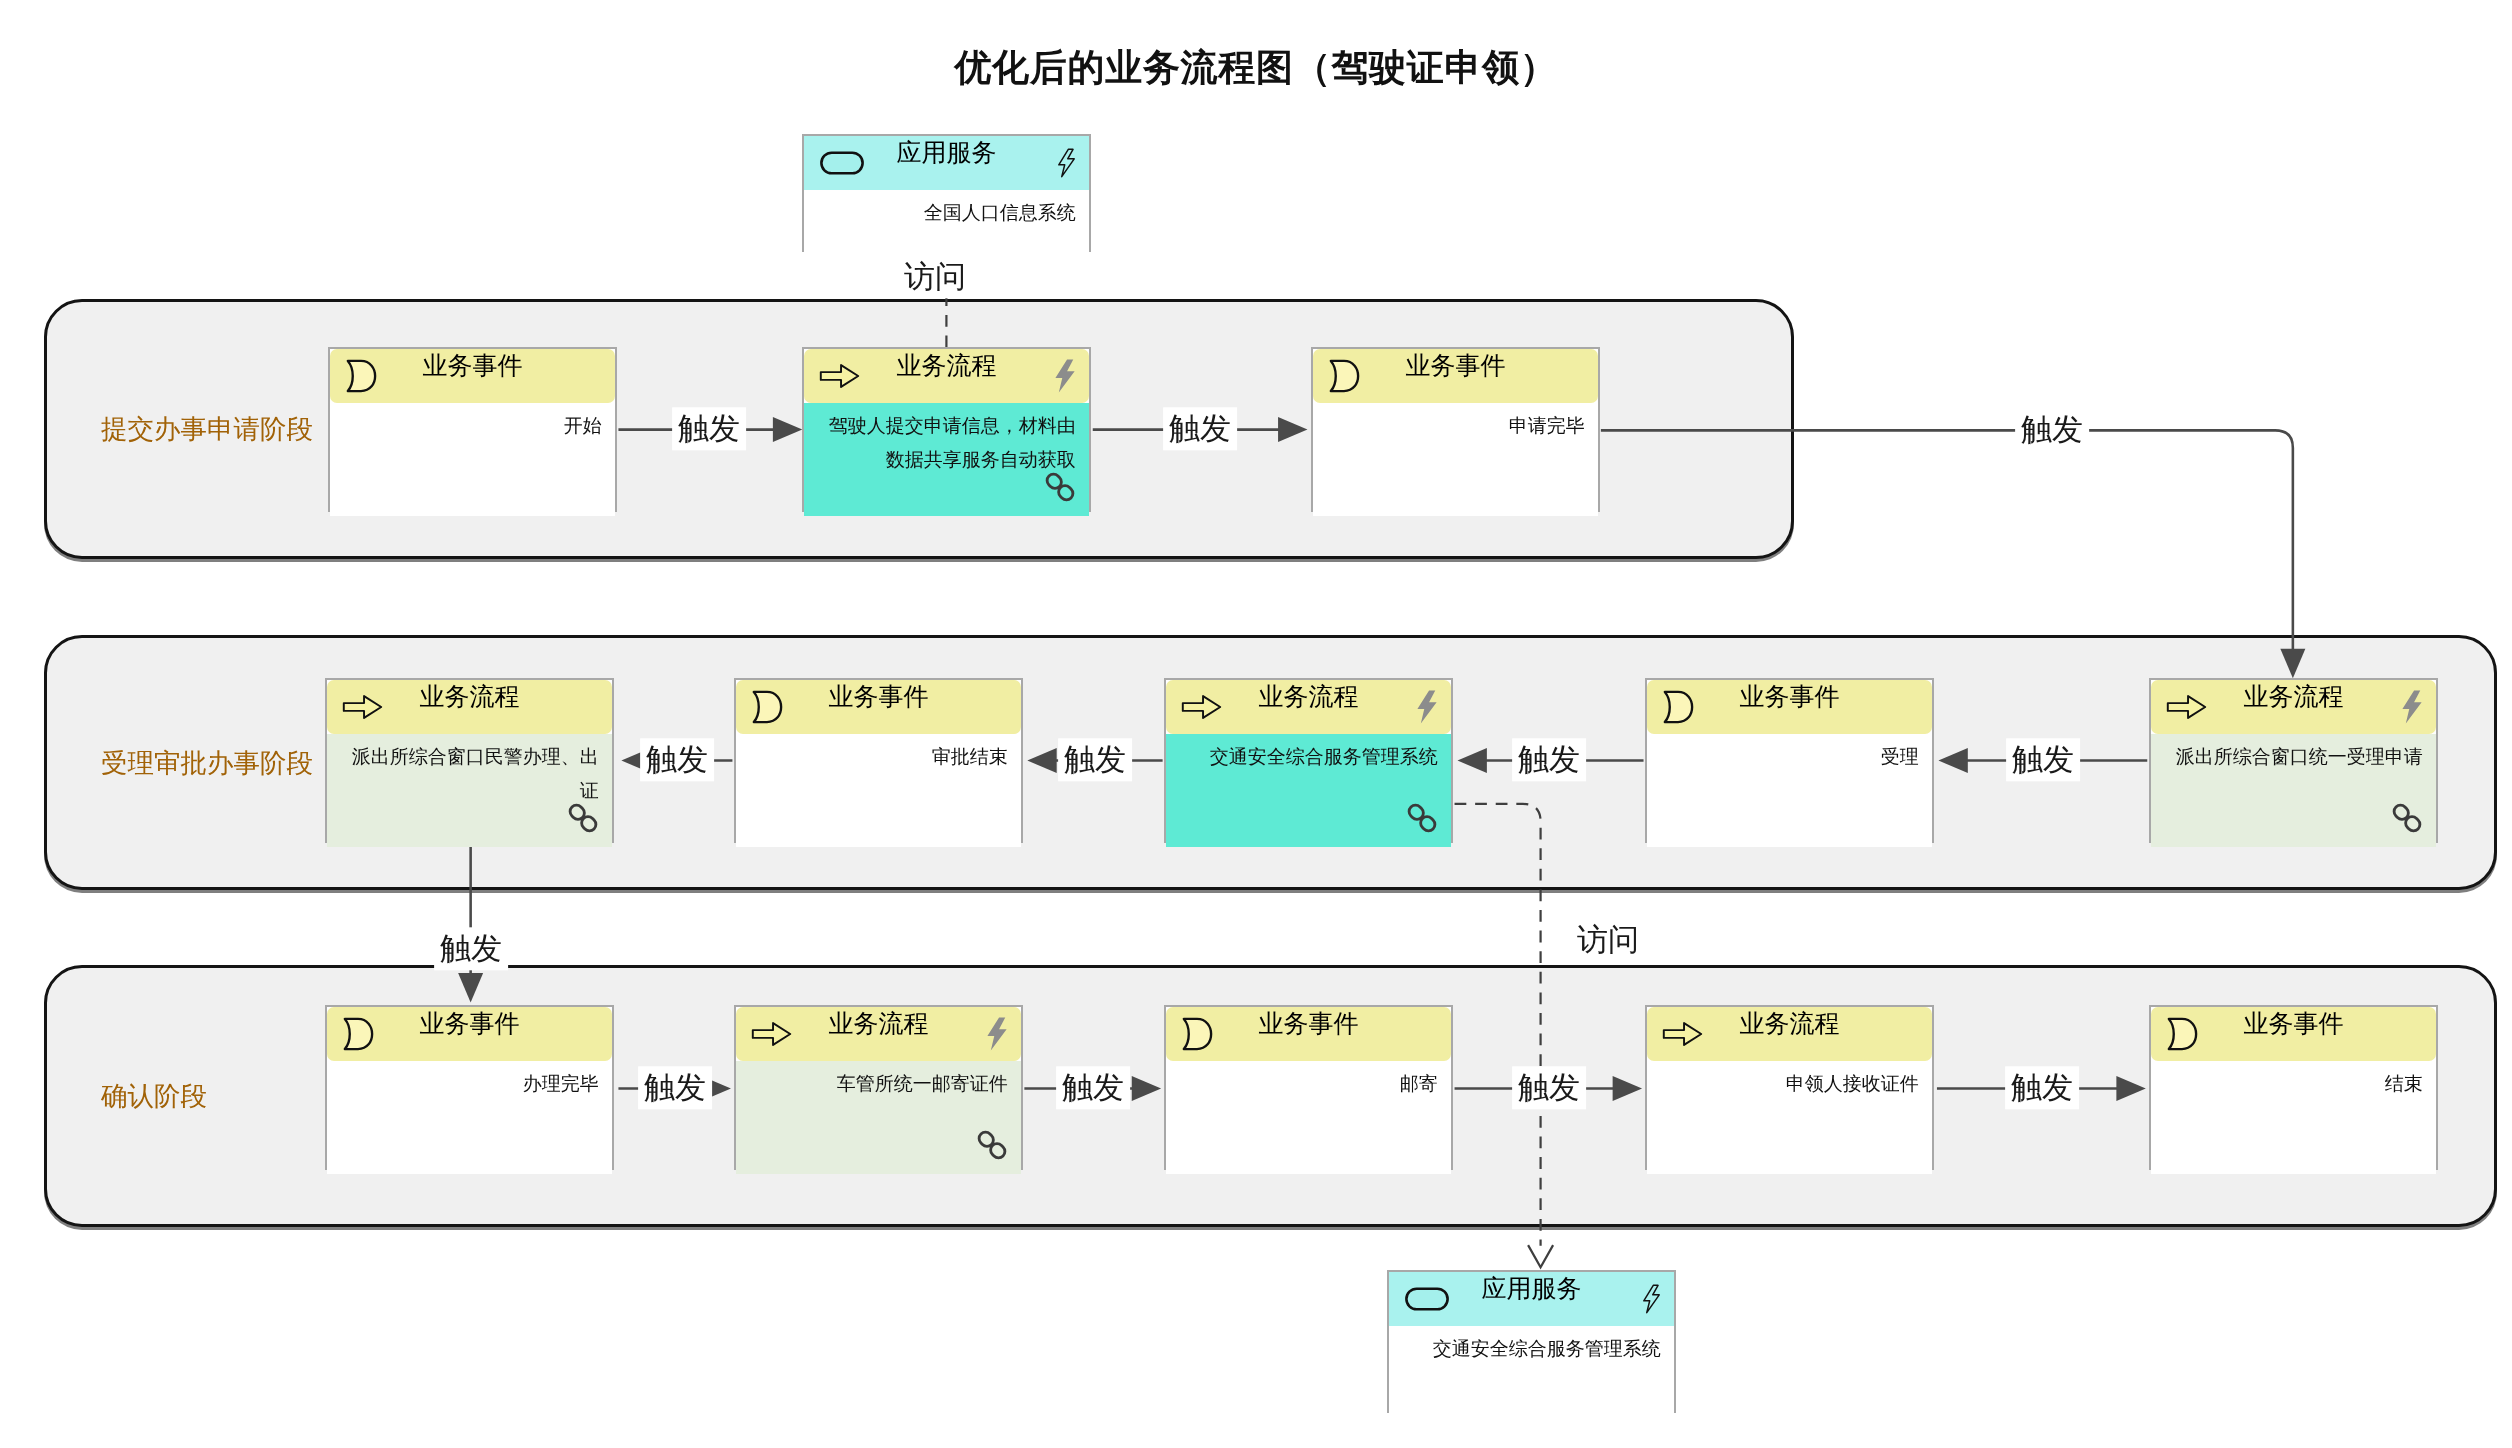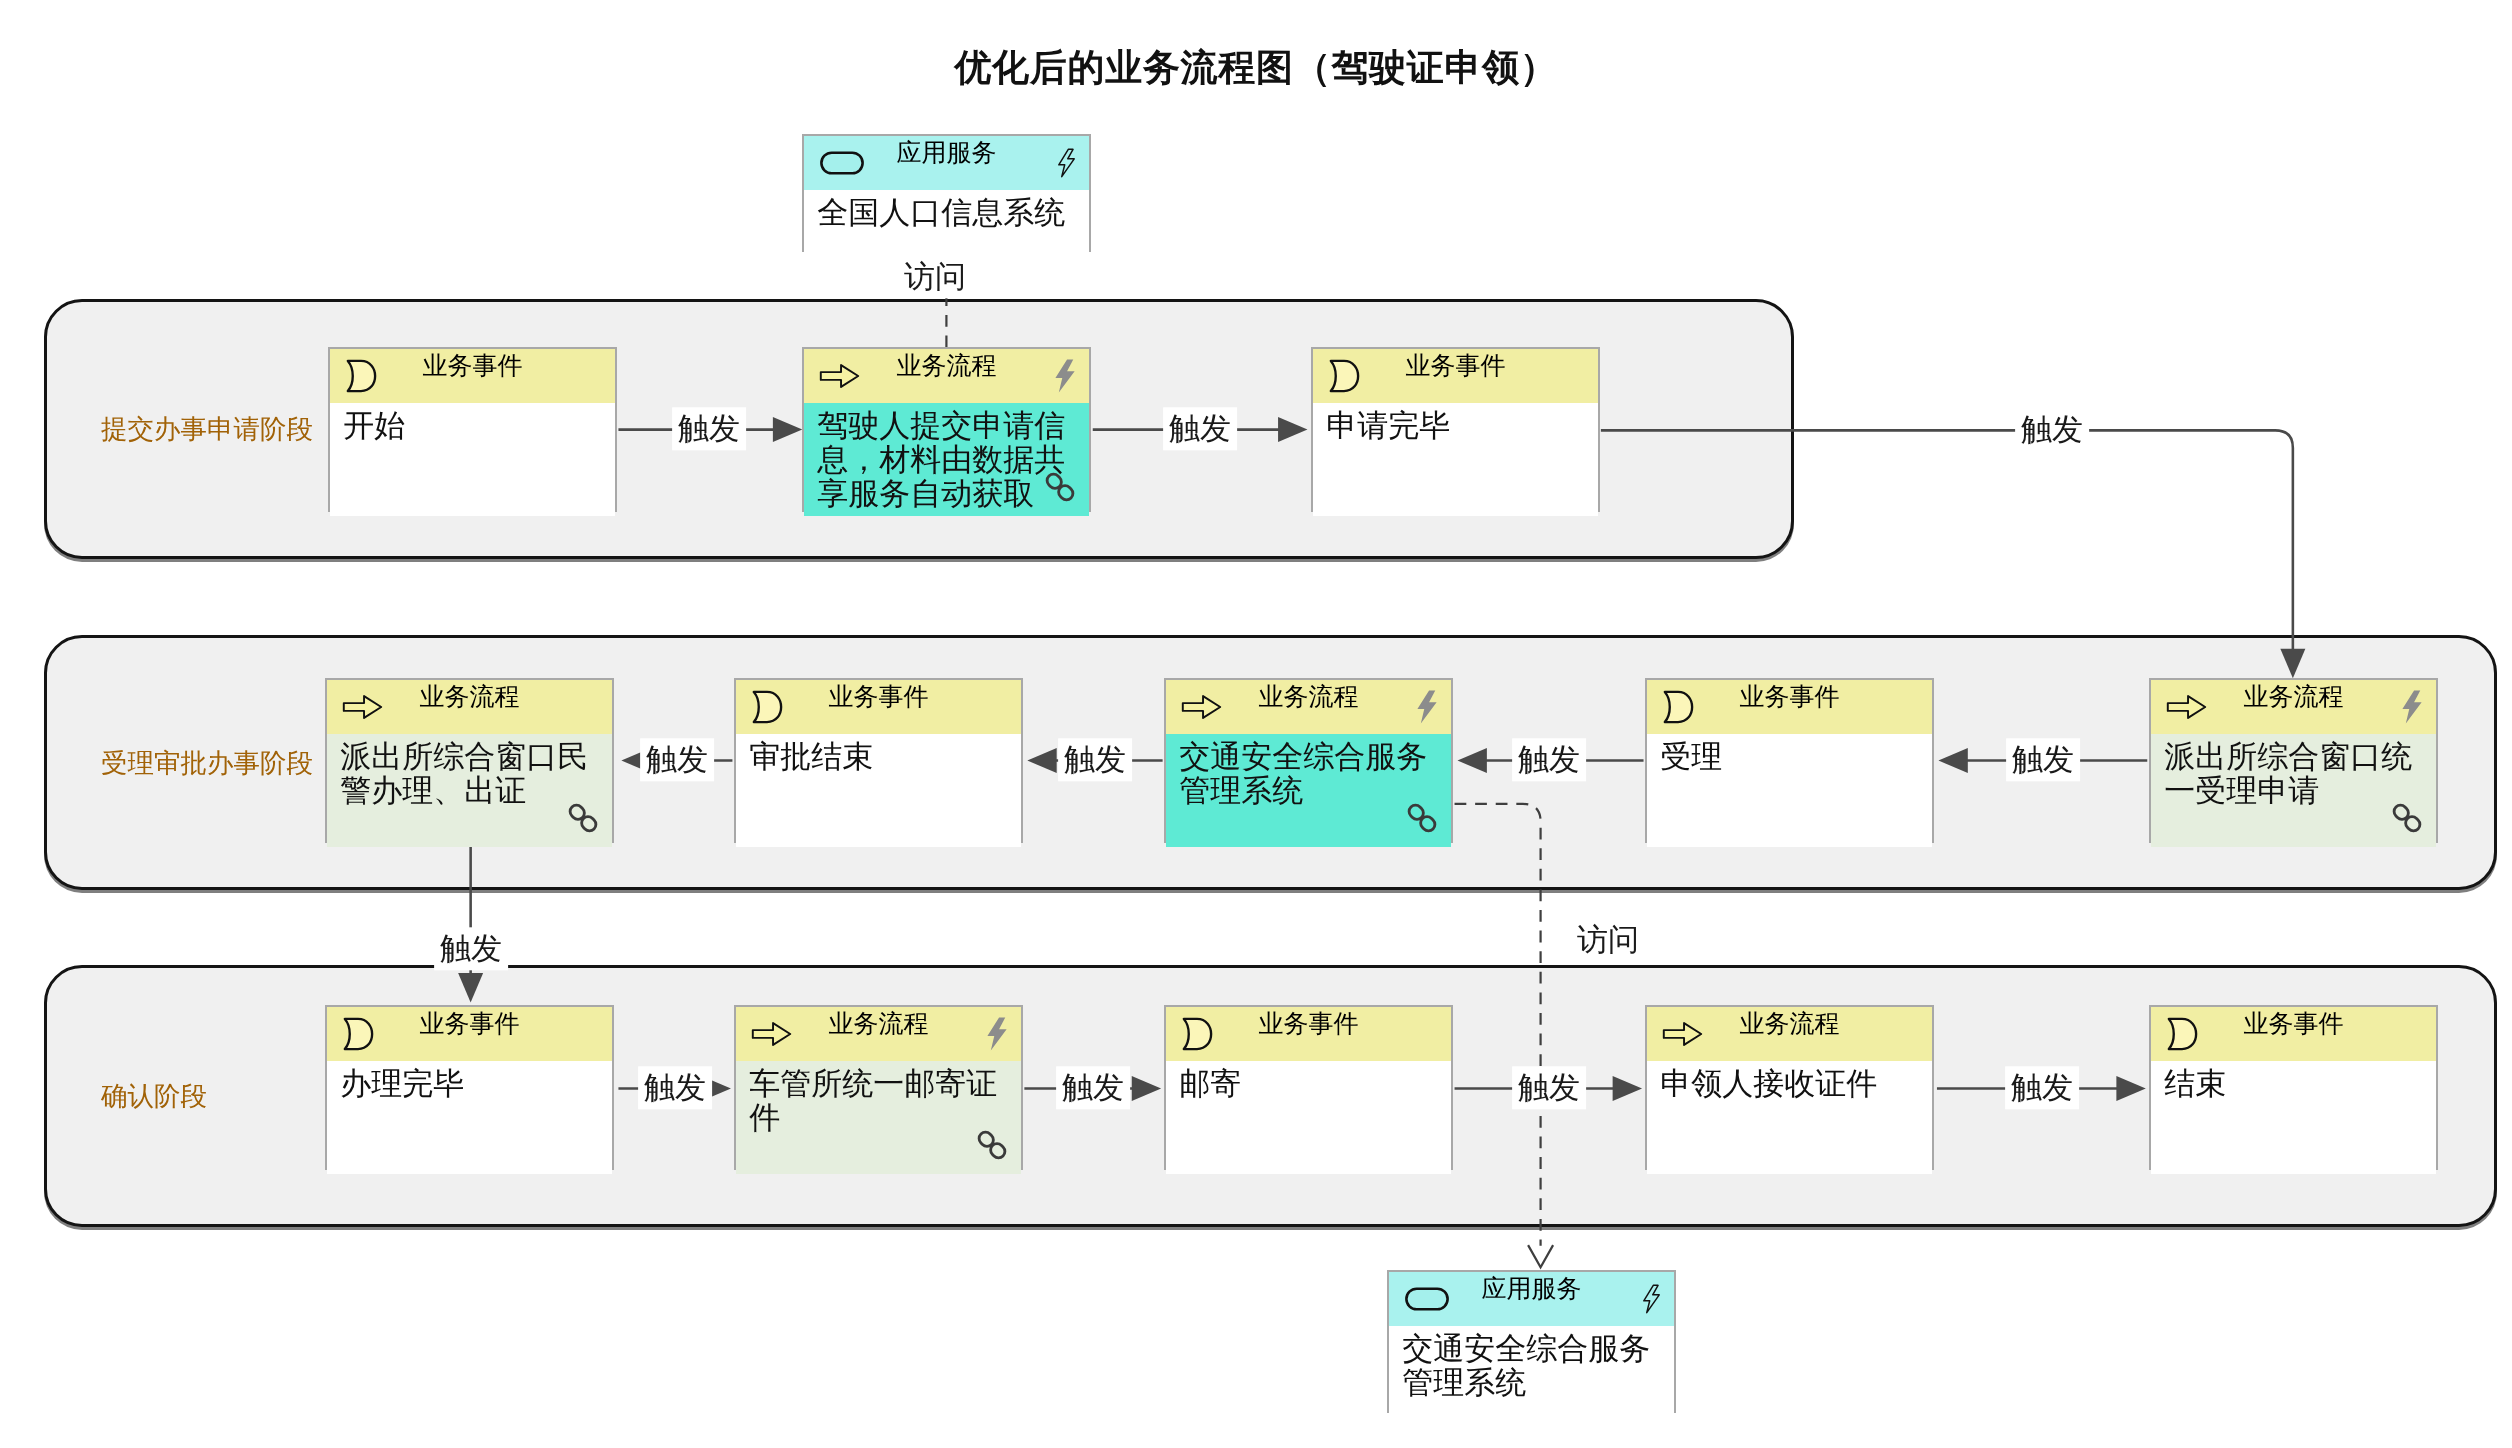--- a/index.html
+++ b/index.html
@@ -15,26 +15,26 @@
   
   svg.edges{position:absolute;left:0;top:0;z-index:2;}
   .edge-line{stroke:#4A4A4A;stroke-width:3.5;fill:none;}
   .edge-dash{stroke:#3F3F3F;stroke-width:3;fill:none;stroke-dasharray:16 12;}
   .edge-head{fill:#4A4A4A;stroke:none;}
   .edge-head-open{fill:none;stroke:#3F3F3F;stroke-width:3;}
   
   .node{position:absolute;width:289px;background:#fff;border:2.2px solid #A8A8A8;
         box-sizing:border-box;z-index:3;}
   .hdr{position:relative;height:54px;display:flex;align-items:flex-start;justify-content:center;}
-  .hdr.yellow{background:#F1EEA3;}
+  .hdr.yellow{background:#F1EEA3;border-radius:7px;}
   .hdr.cyan{background:#A9F2EE;}
   .type{font-size:25px;color:#000;}
   .icon-left{position:absolute;left:14.7px;top:50%;transform:translateY(-50%);line-height:0;}
   .icon-right{position:absolute;right:13.2px;top:50%;transform:translateY(-50%);line-height:0;}
-  .body{position:relative;text-align:left;padding:5.9px 13.2px 0;font-size:31px;line-height:34px;}
+  .body{position:relative;text-align:right;padding:5.9px 13.2px 0;font-size:19px;line-height:34px;}
   .body.blue{background:#5eead4;}
   .body.green{background:#E5EEDE;}
   .body.white{background:#ffffff;}
   .node.h225{height:165px;}
   .node.h225 .body{height:107px;}
   .node.h161{height:118px;}
   .node.h161 .body{height:60px;}
   .node.h195{height:143px;}
   .node.h195 .body{height:85px;}
   .link-icon{position:absolute;right:11.8px;bottom:5.9px;line-height:0;}

